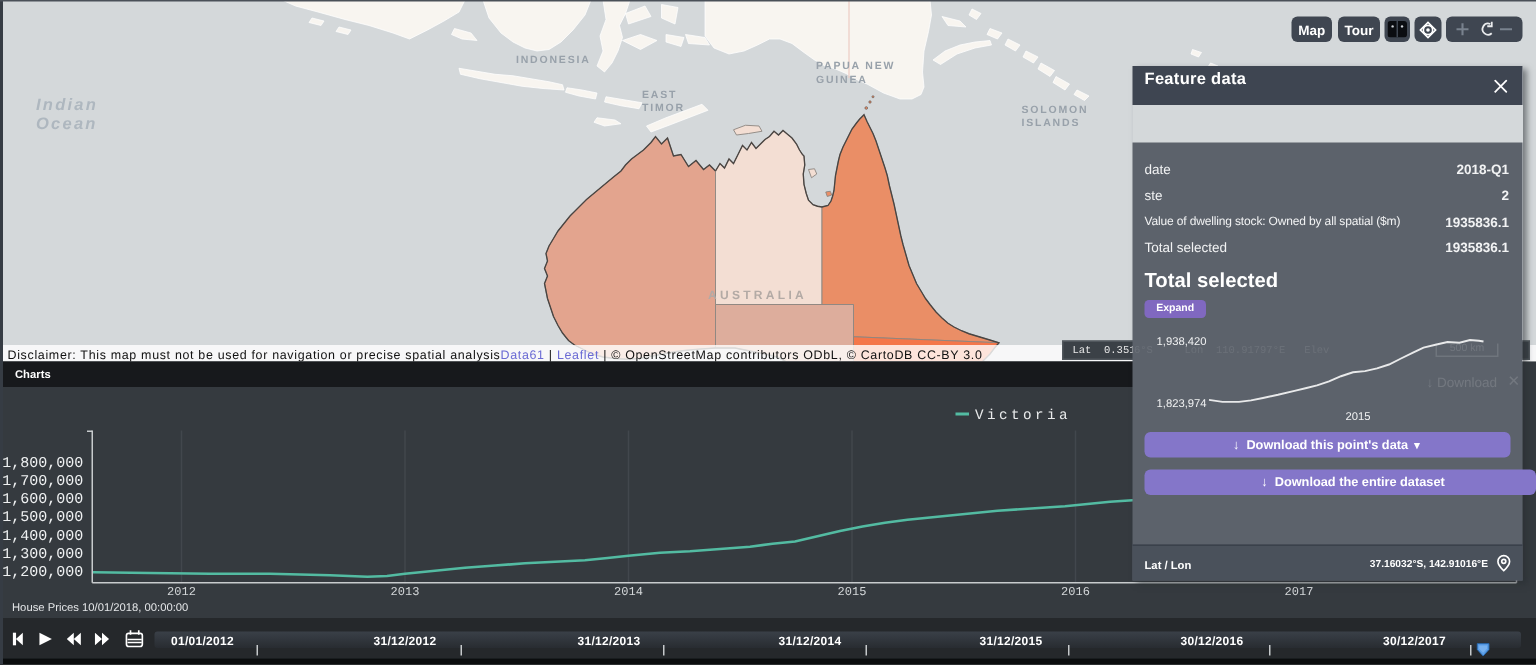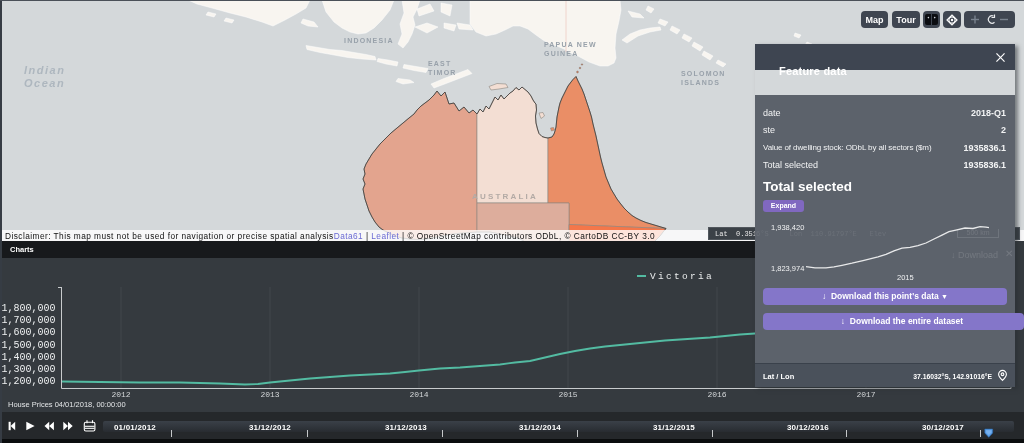--- a/index.html
+++ b/index.html
@@ -22,21 +22,21 @@
 #legend{position:absolute;left:637px;top:30px;color:#e9ebec;font-family:"Liberation Mono",monospace;font-size:9.5px;letter-spacing:2.3px;}
 #chartbottom{position:absolute;left:8px;top:159px;color:#e4e6e8;font-size:7.5px;}
 
 #timeline{position:absolute;left:0;top:412px;width:1024px;height:27px;background:#25282b;}
 #blackstrip{position:absolute;left:0;top:439px;width:1024px;height:4px;background:#0b0d0e;}
 .tick{position:absolute;top:18px;width:1px;height:6.5px;background:#c6c9cb;}
 .tdate{position:absolute;top:10.5px;width:60px;margin-left:-30px;text-align:center;color:#fff;font-size:8px;font-weight:bold;letter-spacing:0.2px;}
 
 #fpanel{position:absolute;left:755px;top:44px;width:260px;height:343px;box-shadow:3px 2px 4px rgba(40,45,50,0.55);}
 #fp-head{position:absolute;left:0;top:0;width:100%;height:26px;background:#3e4551;}
-#fp-head .t{position:absolute;left:8px;top:21px;color:#fff;font-size:11px;font-weight:bold;letter-spacing:0.2px;margin-left:16px;}
+#fp-head .t{position:absolute;left:8px;top:3px;color:#fff;font-size:11px;font-weight:bold;letter-spacing:0.2px;}
 #fp-sub{position:absolute;left:0;top:26px;width:100%;height:25px;background:#3e4551;border-top:1px solid #323843;box-sizing:border-box;}
 #fp-sub .t{position:absolute;left:8px;top:7px;color:#fff;font-size:9.5px;font-weight:bold;}
 #fp-body{position:absolute;left:0;top:51px;width:100%;height:292px;background:#5c626b;}
 .frow{position:absolute;left:0;width:100%;height:18px;color:#f2f3f4;font-size:9px;}
 .frow .k8{font-size:8px;letter-spacing:-0.1px;}
 .frow .k{position:absolute;left:8px;top:4px;}
 .frow .v{position:absolute;right:9px;top:4px;font-weight:bold;}
 </style>
 </head>
 <body>
@@ -126,21 +126,21 @@
       <g fill="#d3d6d8" font-family="Liberation Mono,monospace" font-size="8">
         <text x="121" y="155.5" text-anchor="middle">2012</text>
         <text x="270" y="155.5" text-anchor="middle">2013</text>
         <text x="419" y="155.5" text-anchor="middle">2014</text>
         <text x="568" y="155.5" text-anchor="middle">2015</text>
         <text x="717" y="155.5" text-anchor="middle">2016</text>
         <text x="866" y="155.5" text-anchor="middle">2017</text>
       </g>
       <path fill="none" stroke="#53bba2" stroke-width="1.8" d="M62,140.5 L100,141 L140,141.5 L180,141.5 L220,142.5 L245,143.5 L258,143 L270,141.5 L290,139.5 L310,137.5 L330,136 L350,134.5 L370,133.5 L390,132.5 L405,131 L419,129.5 L440,127.5 L460,126.5 L480,125 L500,123.5 L515,121.5 L530,120 L545,116.5 L560,113 L575,110 L590,107.5 L605,105.5 L620,104 L635,102.5 L650,101 L665,99.5 L680,98.5 L695,97.5 L710,96.5 L725,95 L740,93.5 L755,92.5 L790,89.5 L830,87 L880,83.5 L940,78 L1010,72"></path>
     </svg>
-    <div id="chartbottom">House Prices 04/01/2018, 00:00:00</div>
+    <div id="chartbottom">House Prices 10/01/2018, 00:00:00</div>
   </div>
 
   <div id="timeline">
     <svg style="position:absolute;left:0;top:0;width:100px;height:27px;" viewBox="0 0 100 27">
       <g fill="#fff">
         <rect x="8.6" y="9.8" width="2.1" height="8.4"></rect>
         <path d="M15.2,9.8 L15.2,18.2 L10.6,14 Z"></path>
         <path d="M26.3,9.8 L26.3,18.2 L34.6,14 Z"></path>
         <path d="M49.2,9.8 L49.2,18.2 L44.5,14 Z M53.9,9.8 L53.9,18.2 L49.2,14 Z"></path>
         <path d="M63.3,9.8 L63.3,18.2 L68,14 Z M68,9.8 L68,18.2 L72.7,14 Z"></path>
@@ -210,21 +210,21 @@
     <div id="fp-body">
       <div class="frow" style="top:9px;">
           <span class="k">date</span>
           <span class="v">2018-Q1</span>
         </div>
       <div class="frow" style="top:26.4px;">
           <span class="k">ste</span>
           <span class="v">2</span>
         </div>
       <div class="frow" style="top:43.7px;">
-          <span class="k k8">Value of dwelling stock: ODbL by all sectors ($m)</span>
+          <span class="k k8">Value of dwelling stock: Owned by all spatial ($m)</span>
           <span class="v">1935836.1</span>
         </div>
       <div class="frow" style="top:61px;">
           <span class="k">Total selected</span>
           <span class="v">1935836.1</span>
         </div>
       <div style="position:absolute;left:8px;top:84px;color:#fff;font-size:13.5px;font-weight:bold;">Total selected</div>
       <div style="position:absolute;left:8px;top:105px;width:41px;height:12px;background:#8068c0;border-radius:3px;color:#fff;font-size:7px;font-weight:bold;text-align:center;line-height:12px;">Expand</div>
 
       <div style="position:absolute;left:0;top:132px;width:100%;height:13px;overflow:hidden;">

